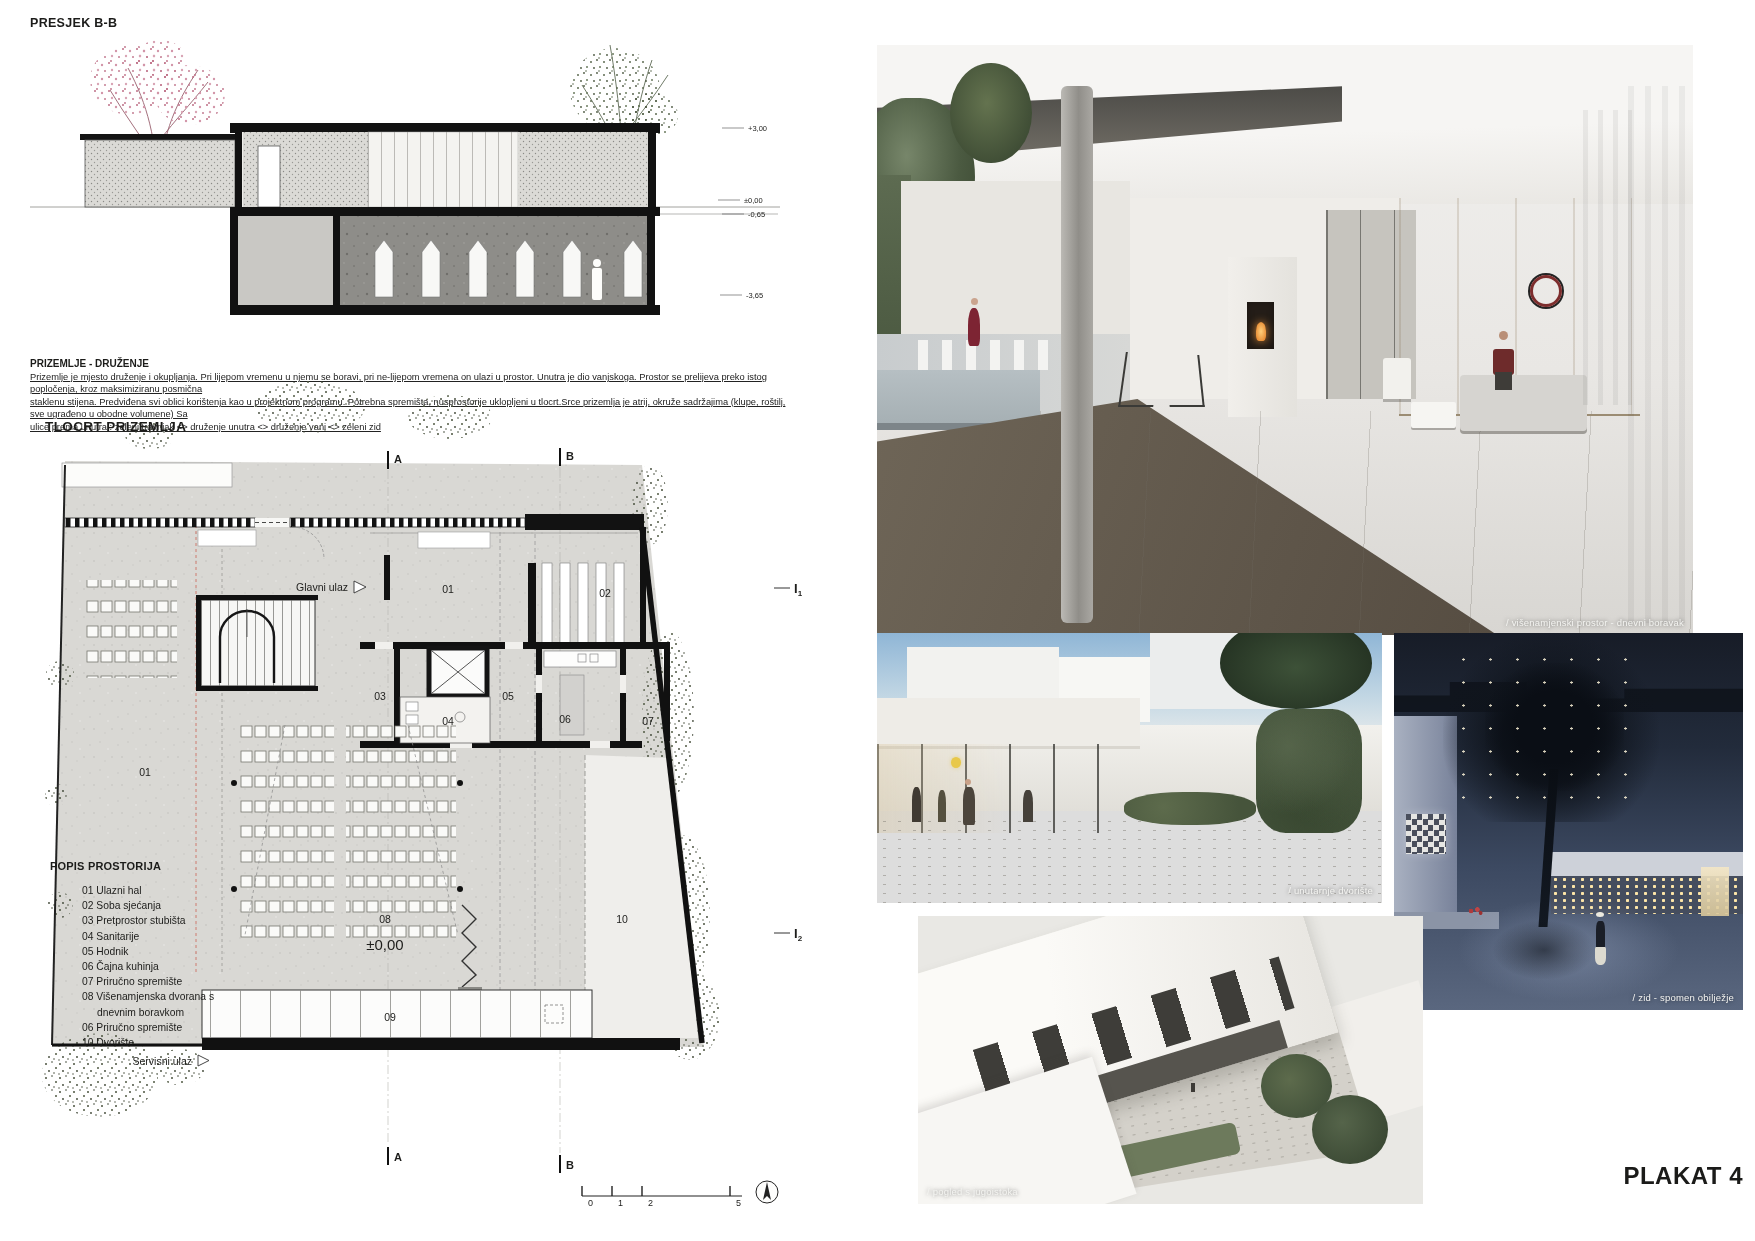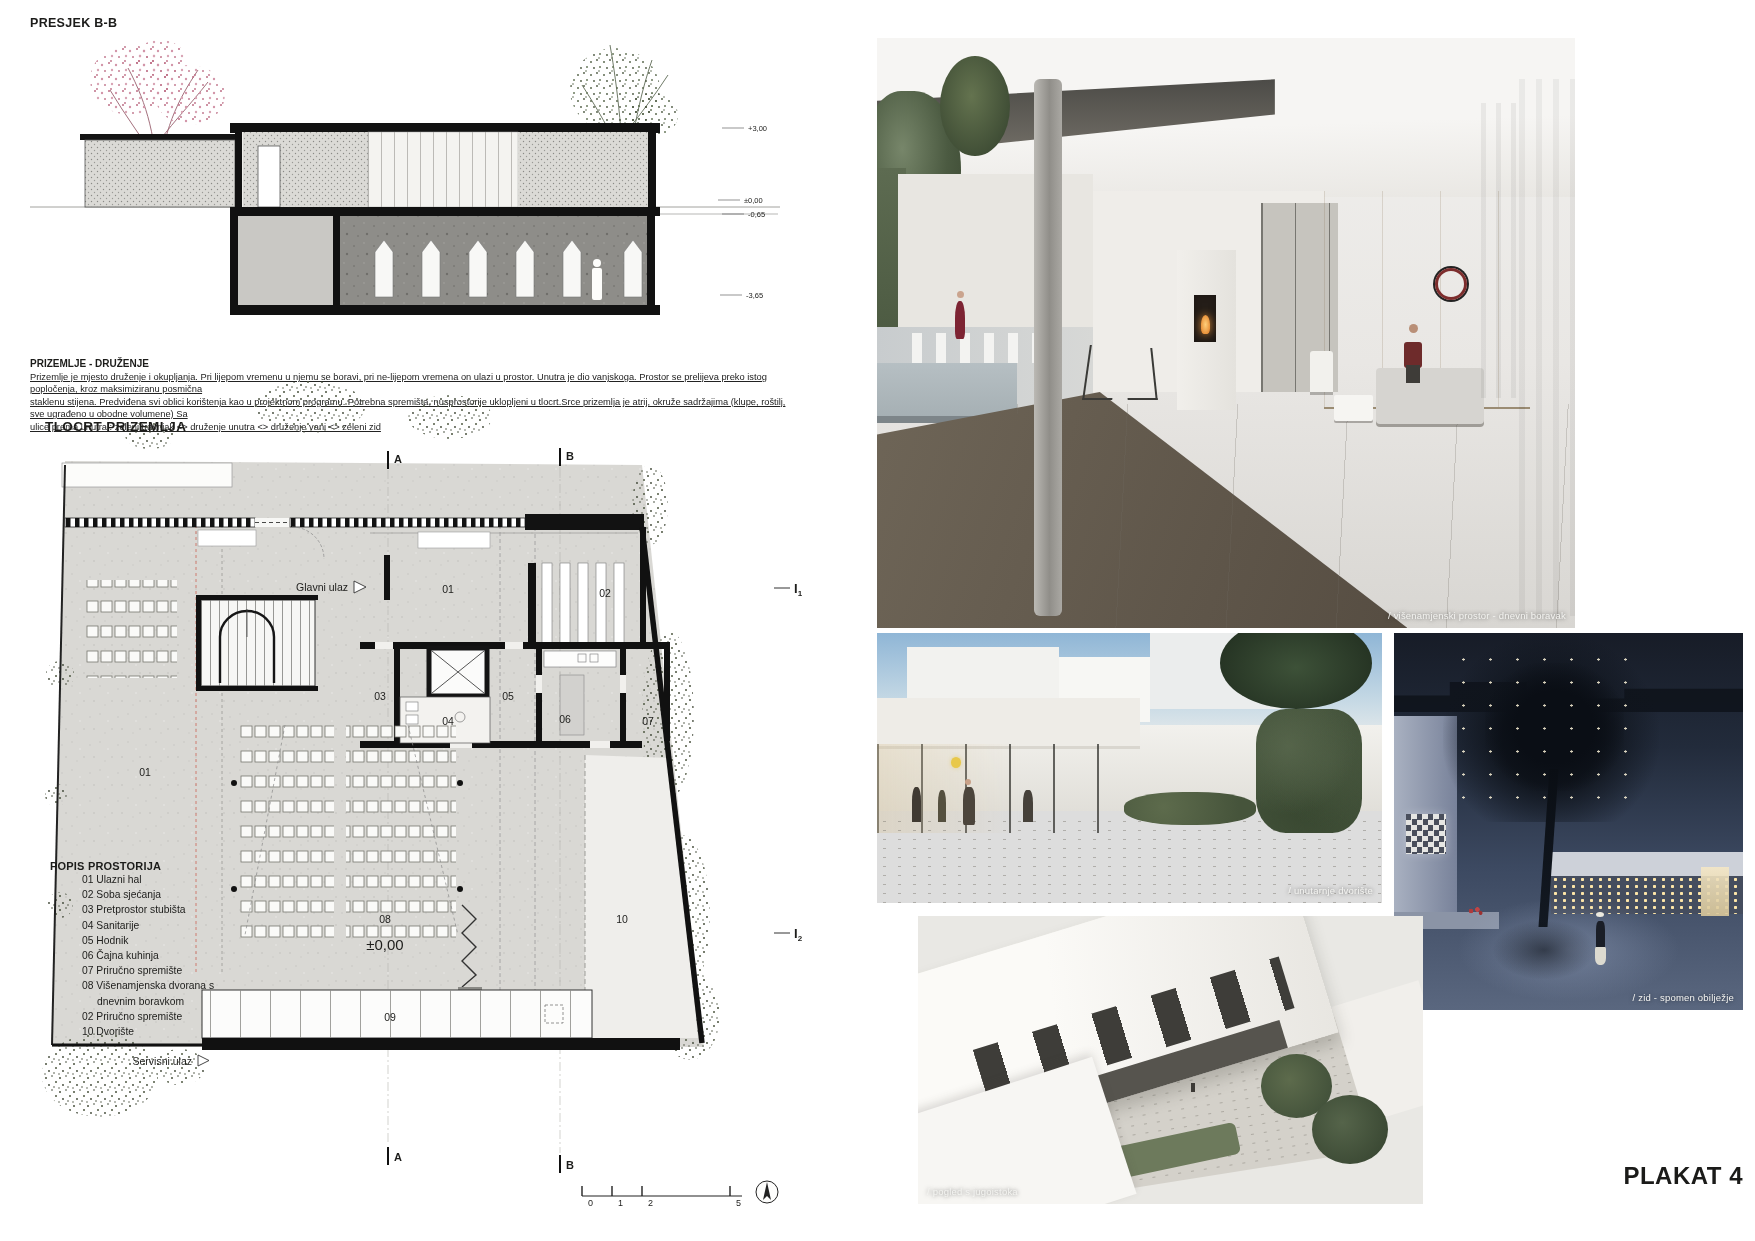--- a/index.html
+++ b/index.html
@@ -6,26 +6,26 @@
   body{width:1755px;height:1241px;background:#ffffff;position:relative;overflow:hidden;
        font-family:"Liberation Sans","DejaVu Sans",sans-serif;color:#1c1c1a;}
   .abs{position:absolute;}
   
   #section-title{left:30px;top:16px;font-size:12.5px;font-weight:bold;letter-spacing:.3px;}
   #intro{left:30px;top:358px;width:756px;}
   #intro .hd{font-size:10px;font-weight:bold;margin-bottom:2px;}
   #intro .ln{font-size:9.3px;line-height:12.4px;color:#222;text-decoration:underline;}
   #plan-title{left:45px;top:419px;font-size:13.5px;font-weight:bold;letter-spacing:.4px;}
   #room-list{left:50px;top:860px;width:215px;}
-  #room-list .rl-title{font-size:11px;font-weight:600;letter-spacing:.2px;}
+  #room-list .rl-title{font-size:11px;font-weight:600;margin-bottom:11px;letter-spacing:.2px;}
   #room-list .rl-item{font-size:10.3px;line-height:15.2px;margin-left:32px;}
   #room-list .rl-item.indent{padding-left:15px;}
   
   .render{position:absolute;overflow:hidden;background:#ddd;}
-  #render-main{left:877px;top:38px;width:698px;height:590px;}
+  #render-main{left:877px;top:45px;width:816px;height:590px;}
   #render-courtyard{left:877px;top:633px;width:505px;height:270px;}
   #render-night{left:1394px;top:633px;width:349px;height:377px;}
   #render-aerial{left:918px;top:916px;width:505px;height:288px;}
   .render .cap{position:absolute;right:9px;bottom:7px;font-size:9.5px;color:#f4f4f1;
                text-shadow:0 0 4px rgba(0,0,0,.55);letter-spacing:.2px;}
   .render .cap.left{left:9px;right:auto;}
   #plakat{left:1394px;top:1162px;width:349px;text-align:right;font-size:24px;font-weight:bold;
           color:#1b1b19;letter-spacing:.5px;}
   
   .rm-bg{inset:0;background:linear-gradient(180deg,#f1f0ee 0%,#e9e7e4 55%,#d8d6d2 100%);}
@@ -465,21 +465,21 @@
   <div class="rl-title">POPIS PROSTORIJA</div>
   <div class="rl-item">01 Ulazni hal</div>
   <div class="rl-item">02 Soba sjećanja</div>
   <div class="rl-item">03 Pretprostor stubišta</div>
   <div class="rl-item">04 Sanitarije</div>
   <div class="rl-item">05 Hodnik</div>
   <div class="rl-item">06 Čajna kuhinja</div>
   <div class="rl-item">07 Priručno spremište</div>
   <div class="rl-item">08 Višenamjenska dvorana s</div>
   <div class="rl-item indent">dnevnim boravkom</div>
-  <div class="rl-item">02 Priručno spremište</div>
+  <div class="rl-item">06 Priručno spremište</div>
   <div class="rl-item">10 Dvorište</div>
 </div>
 
 <div class="render" id="render-main">
   <div class="abs rm-bg"></div>
   <div class="abs rm-ceil"></div>
   <div class="abs rm-canopy"></div>
   <div class="abs rm-hedge1"></div>
   <div class="abs rm-hedge2"></div>
   <div class="abs rm-ivy"></div>

